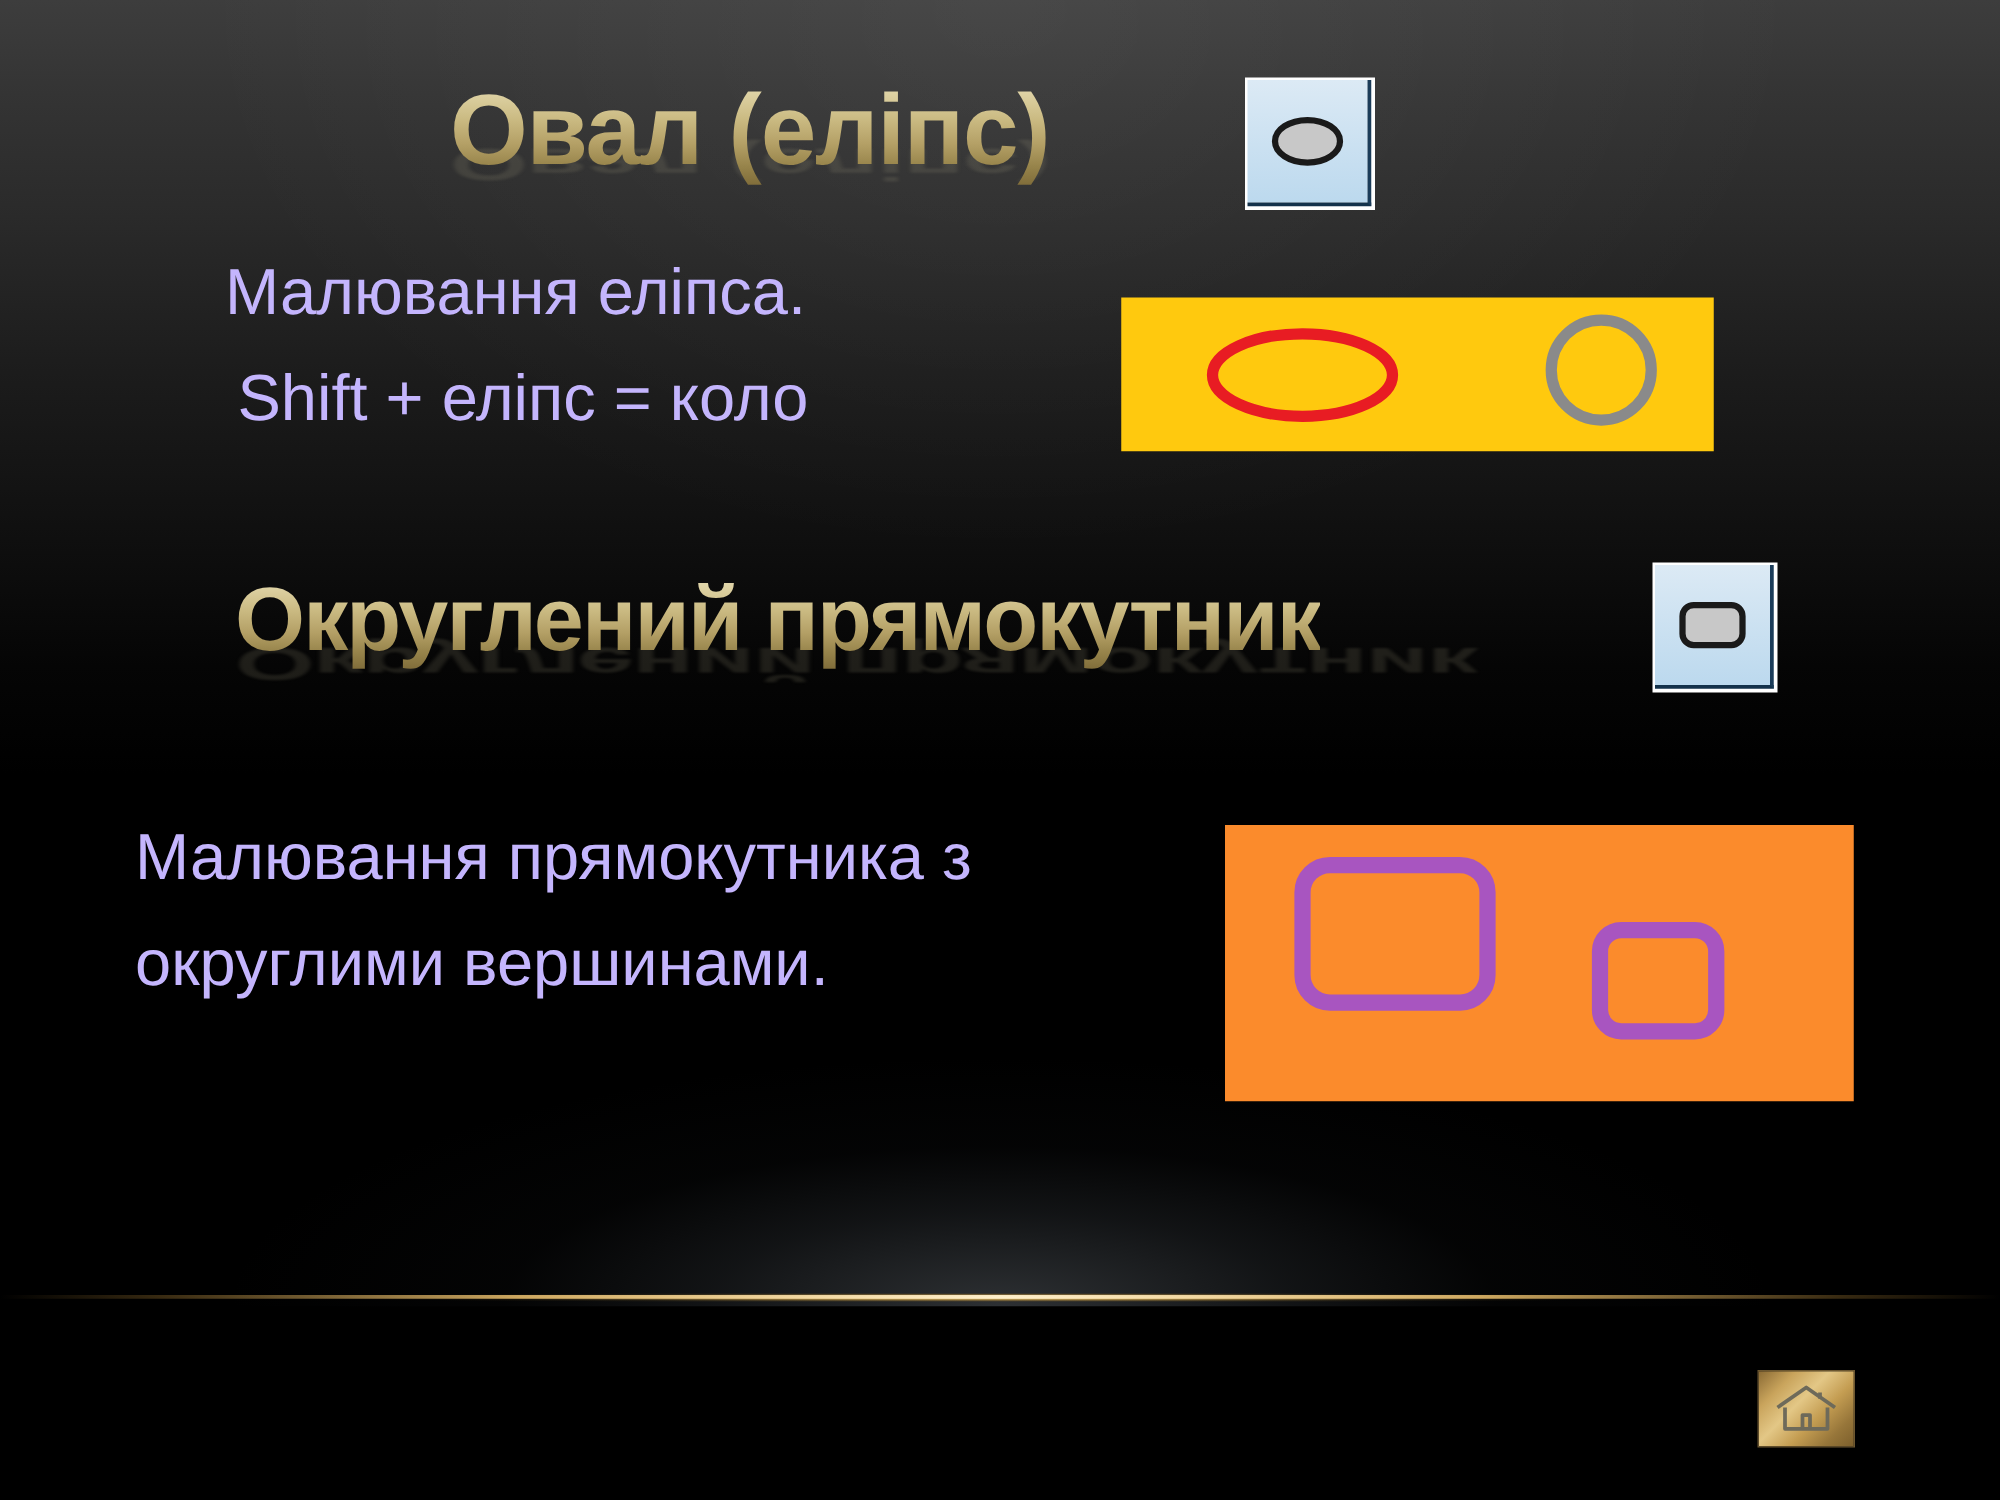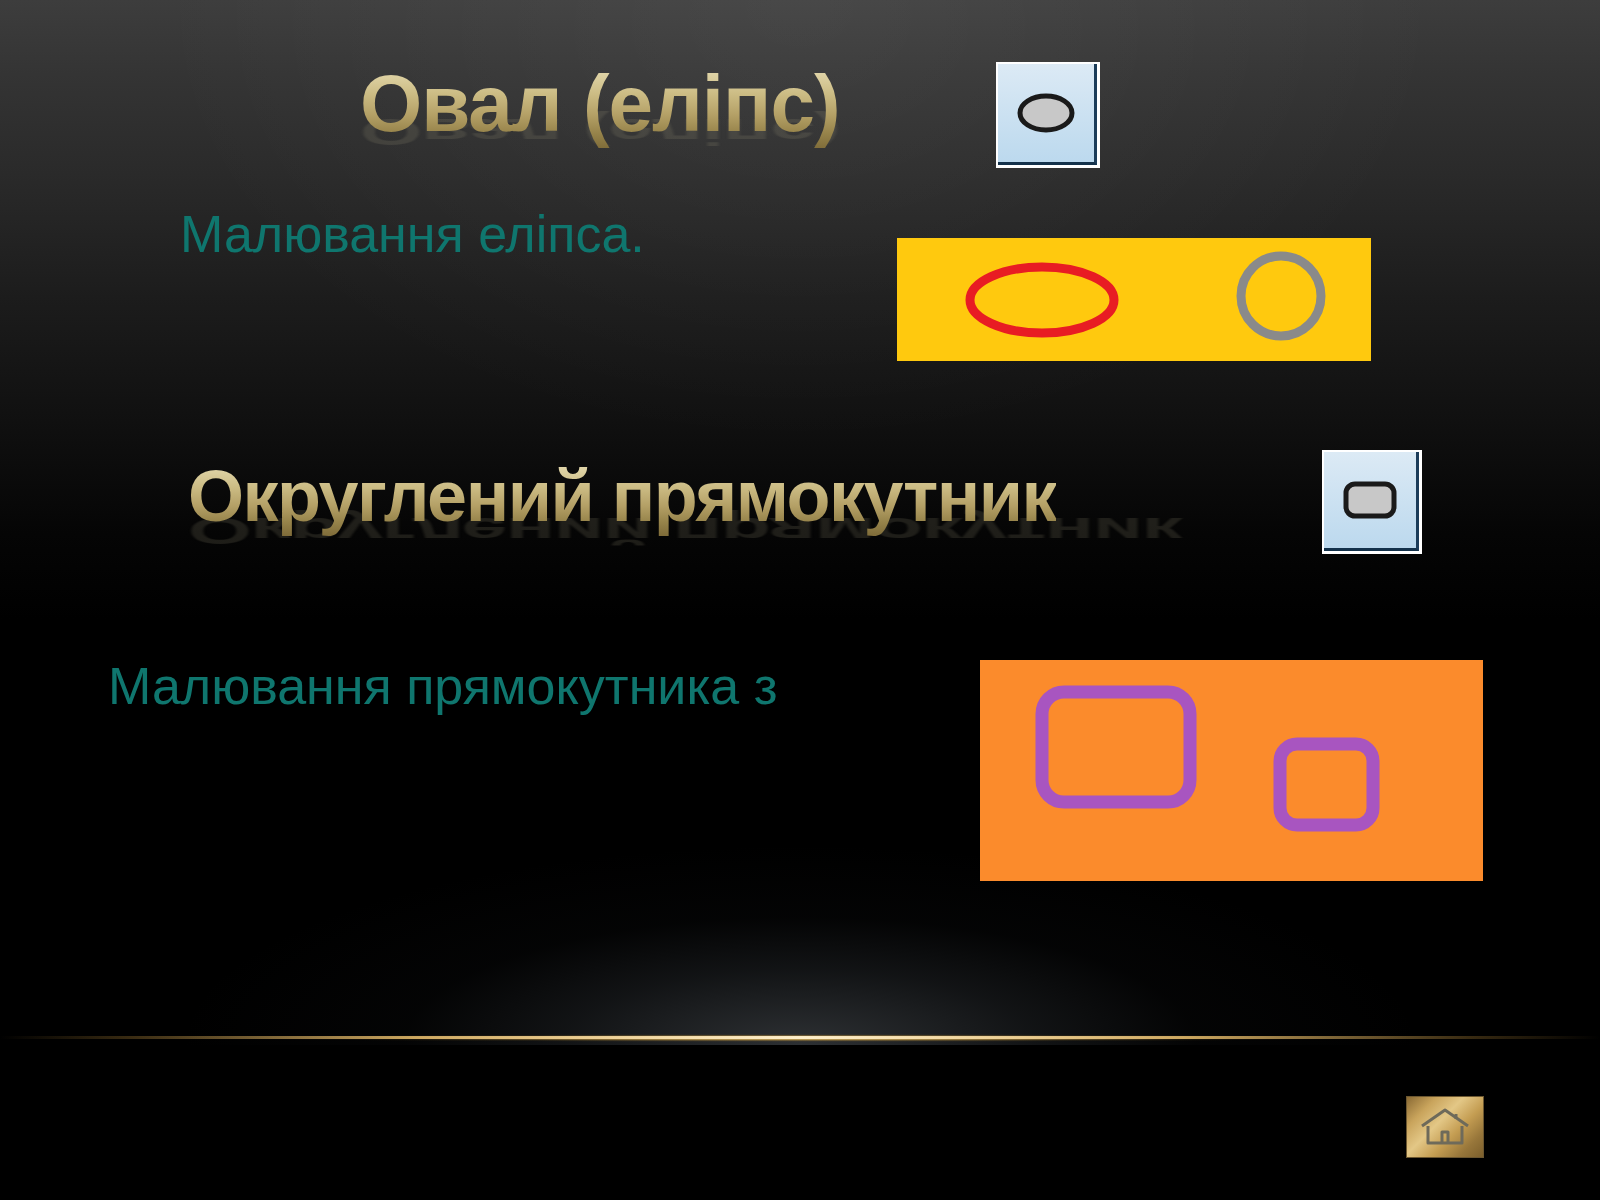--- a/index.html
+++ b/index.html
@@ -145,21 +145,21 @@
   #heading-rounded-shadow {
     left: 188px;
     top: 552px;
     font-size: 82px;
     letter-spacing: -1.5px;
   }
 
   
   .body-text {
     position: absolute;
-    color: #0f766e;
+    color: #c4b5fd;
     font-family: "Liberation Sans", sans-serif;
     font-size: 52px;
     font-weight: normal;
     white-space: nowrap;
     line-height: 1.0;
   }
   #text-ellipse-1 { left: 180px; top: 208px; }
   #text-ellipse-2 { left: 190px; top: 293px; }
   #text-rect-1    { left: 108px; top: 660px; text-align: center; }
   #text-rect-2    { left: 108px; top: 745px; }
@@ -248,40 +248,42 @@
 
   <div id="tool-ellipse" class="tool-button">
     <div class="tool-button-face">
       <svg width="62" height="46" viewBox="0 0 62 46">
         <ellipse cx="31" cy="23" rx="26" ry="17" fill="#c8c8c8" stroke="#1a1a1a" stroke-width="5"></ellipse>
       </svg>
     </div>
   </div>
 
   <div id="text-ellipse-1" class="body-text">Малювання еліпса.</div>
+  <div id="text-ellipse-2" class="body-text">Shift + еліпс = коло</div>
 
   <div id="pic-ellipse">
     <svg width="474" height="123" viewBox="0 0 474 123">
       <ellipse cx="145" cy="62" rx="72" ry="33" fill="none" stroke="#e81c23" stroke-width="9"></ellipse>
       <circle cx="384" cy="58" rx="40" r="40" fill="none" stroke="#8a8a8a" stroke-width="9"></circle>
     </svg>
   </div>
 
   <div id="heading-rounded-shadow" class="heading-shadow">Округлений прямокутник</div>
   <div id="heading-rounded" class="heading">Округлений прямокутник</div>
 
   <div id="tool-rounded-rect" class="tool-button">
     <div class="tool-button-face">
       <svg width="60" height="46" viewBox="0 0 60 46">
         <rect x="6" y="7" width="48" height="32" rx="9" ry="9" fill="#c8c8c8" stroke="#1a1a1a" stroke-width="5"></rect>
       </svg>
     </div>
   </div>
 
   <div id="text-rect-1" class="body-text">Малювання прямокутника з</div>
+  <div id="text-rect-2" class="body-text">округлими вершинами.</div>
 
   <div id="pic-rounded">
     <svg width="503" height="221" viewBox="0 0 503 221">
       <rect x="62" y="32" width="148" height="110" rx="22" ry="22" fill="none" stroke="#a855c0" stroke-width="13"></rect>
       <rect x="300" y="84" width="93" height="81" rx="17" ry="17" fill="none" stroke="#a855c0" stroke-width="13"></rect>
     </svg>
   </div>
 
   <div id="home-button">
     <svg width="54" height="44" viewBox="0 0 54 44">

